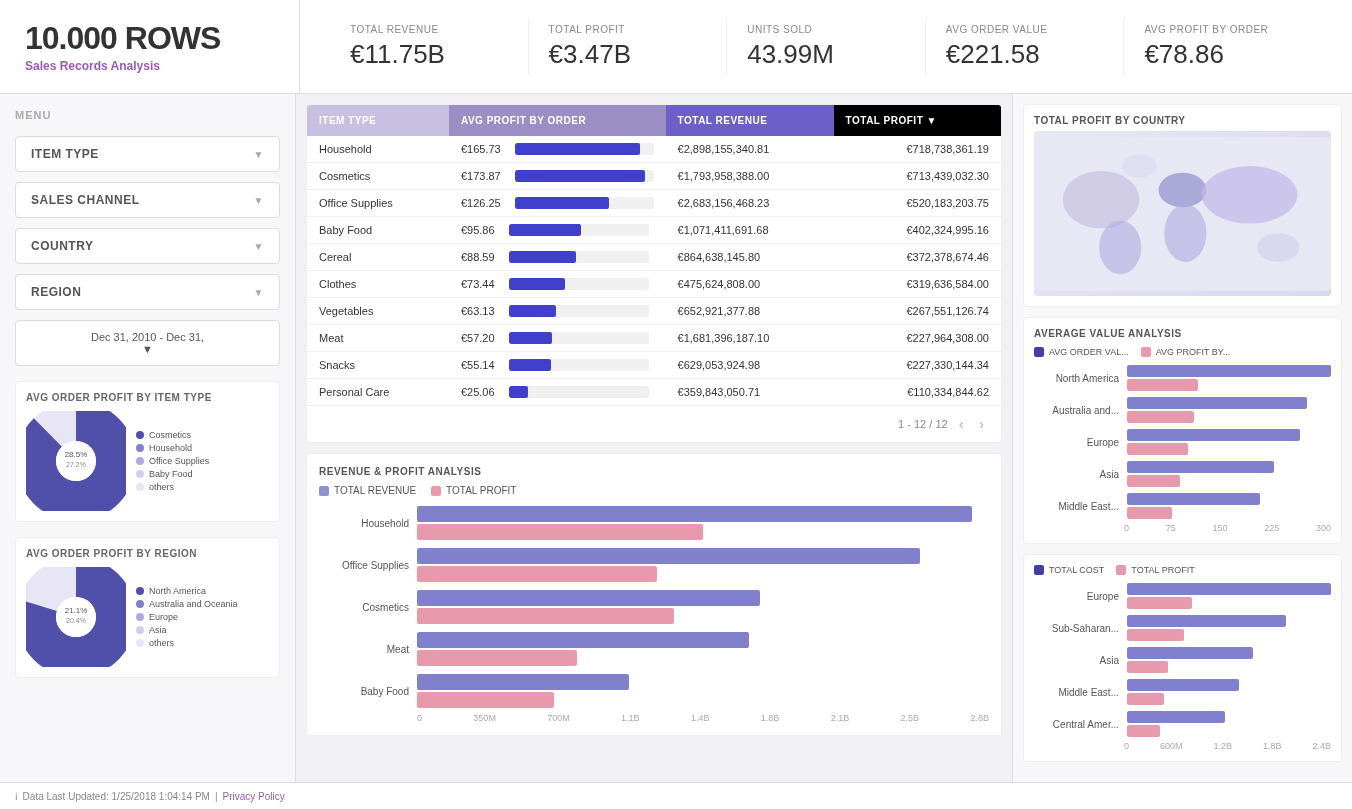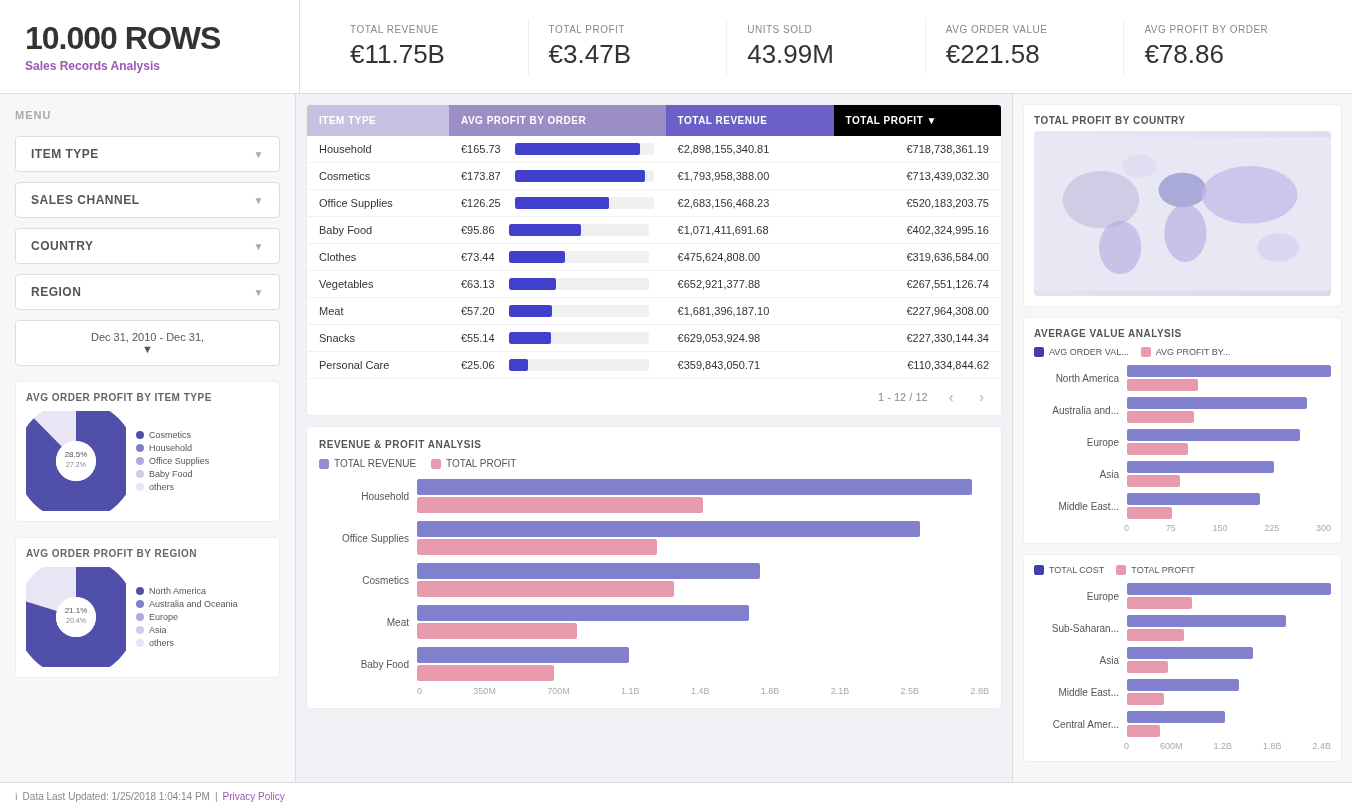--- a/index.html
+++ b/index.html
@@ -47,21 +47,21 @@
     .th-avg-profit { background: #9b8ec4; color: #fff; }
     .th-total-rev { background: #6c5fc7; color: #fff; }
     .th-total-profit { background: #000000; color: #fff; }
     .data-table td { padding: 7px 12px; font-size: 11px; border-bottom: 1px solid #f0f0f0; color: #333; }
     .data-table tr:last-child td { border-bottom: none; }
     .bar-cell { display: flex; align-items: center; gap: 14px; }
     .bar-bg { flex: 1; max-width: 140px; height: 12px; background: #f0f0f0; border-radius: 2px; overflow: hidden; }
     .bar-fill { height: 100%; background: #4040cc; border-radius: 2px; }
     .rev-value { color: #7870cc; font-size: 11px; }
     .profit-value { color: #e88ea0; font-size: 11px; text-align: right; }
-    .pagination { display: flex; justify-content: flex-end; align-items: center; padding: 8px 12px; font-size: 11px; color: #888; gap: 16px; border-top: 1px solid #f0f0f0; }
+    .pagination { display: flex; justify-content: flex-end; align-items: center; padding: 8px 12px; font-size: 11px; color: #888; gap: 6px; border-top: 1px solid #f0f0f0; }
     .pag-btn { cursor: pointer; color: #aaa; font-size: 14px; padding: 2px 5px; }
 
     
     .chart-section { background: #fff; border-radius: 4px; border: 1px solid #eee; padding: 12px; }
     .chart-title { font-size: 10px; font-weight: 700; color: #555; text-transform: uppercase; letter-spacing: 0.5px; margin-bottom: 8px; }
     .chart-legend { display: flex; gap: 15px; margin-bottom: 10px; }
     .chart-legend-item { display: flex; align-items: center; gap: 5px; font-size: 10px; color: #555; }
     .legend-square { width: 10px; height: 10px; border-radius: 2px; }
 
     
@@ -290,20 +290,33 @@
           <span>€95.86</span>
           <div class="bar-bg">
                       <div class="bar-fill" style="width:52%"></div>
                     </div>
         </div>
       </td>
       <td class="rev-value">€1,071,411,691.68</td>
       <td class="profit-value">€402,324,995.16</td>
     </tr>
               <tr>
+      <td>Cereal</td>
+      <td>
+        <div class="bar-cell">
+          <span>€88.59</span>
+          <div class="bar-bg">
+                      <div class="bar-fill" style="width:48%"></div>
+                    </div>
+        </div>
+      </td>
+      <td class="rev-value">€864,638,145.80</td>
+      <td class="profit-value">€372,378,674.46</td>
+    </tr>
+              <tr>
       <td>Clothes</td>
       <td>
         <div class="bar-cell">
           <span>€73.44</span>
           <div class="bar-bg">
                       <div class="bar-fill" style="width:40%"></div>
                     </div>
         </div>
       </td>
       <td class="rev-value">€475,624,808.00</td>

